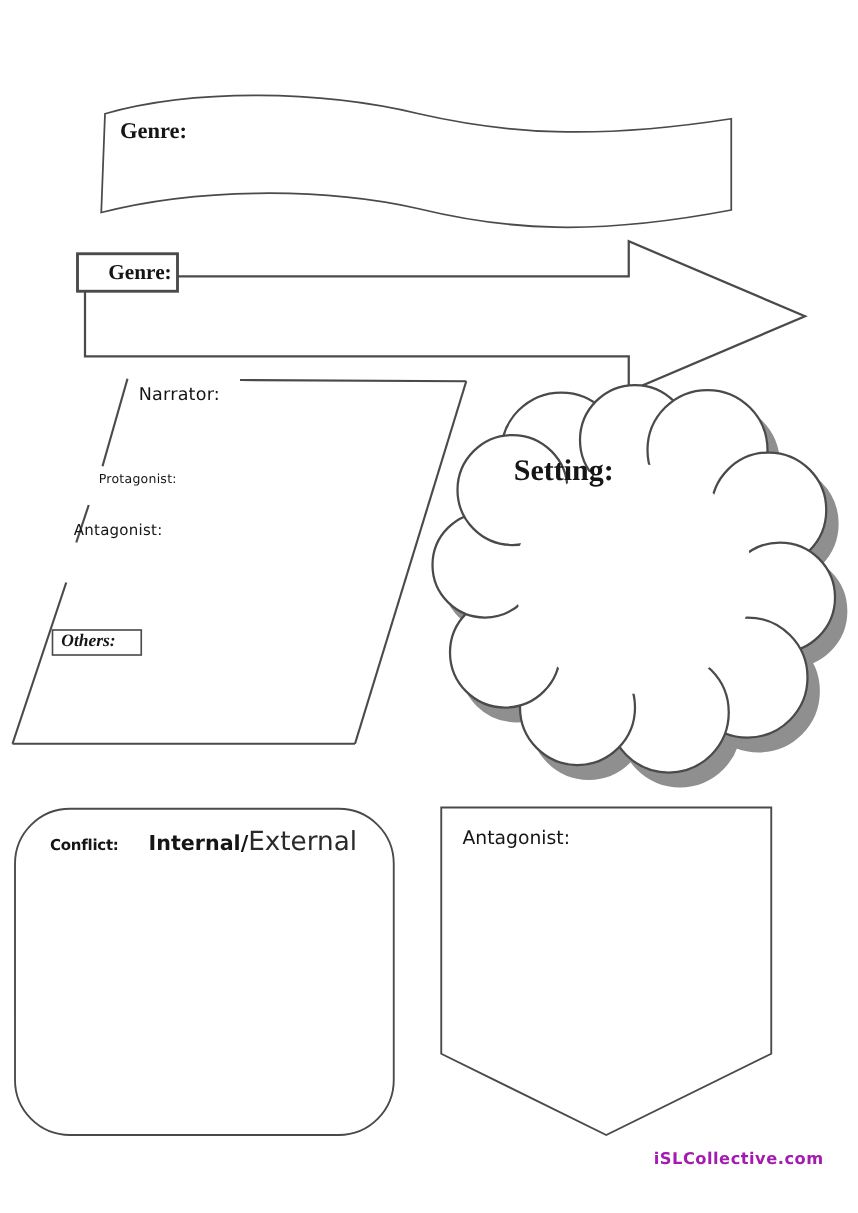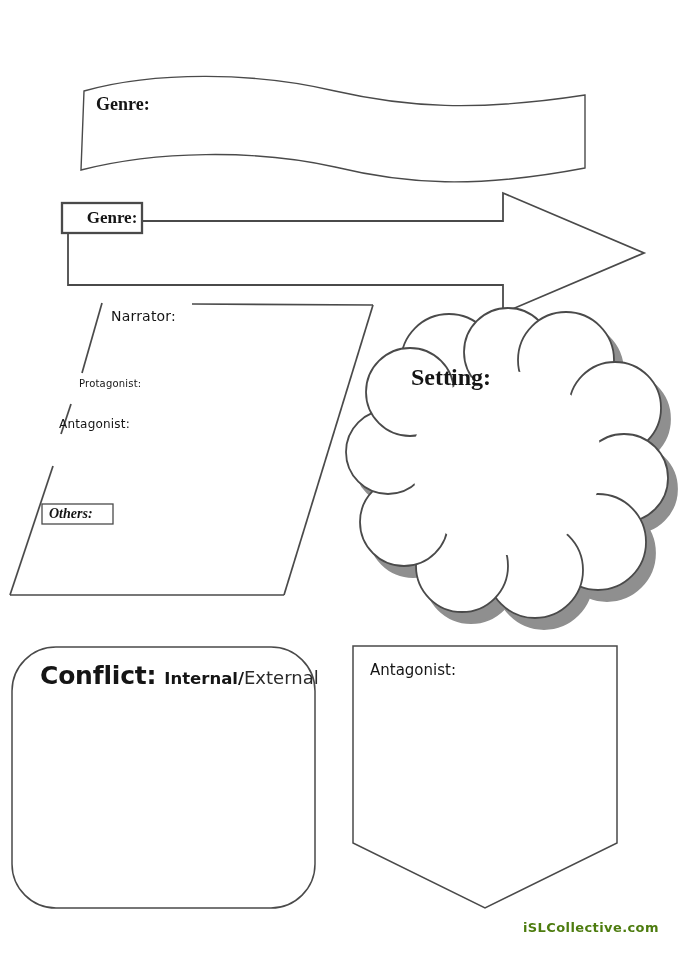--- a/index.html
+++ b/index.html
@@ -12,25 +12,25 @@
   .serif{font-family:"Liberation Serif","DejaVu Serif",serif;font-weight:bold;}
   .sans-b{font-family:"DejaVu Sans","Liberation Sans",sans-serif;font-weight:normal;}
   .lbl-title{left:96px;top:94px;font-size:18px;}
   .genre-text{left:62px;top:203px;width:100px;height:30px;display:flex;align-items:center;justify-content:center;font-size:17px;text-align:right;}
   .lbl-narrator{left:111px;top:308px;font-size:14px;letter-spacing:.2px;}
   .lbl-protagonist{left:79px;top:378px;font-size:10px;letter-spacing:.2px;}
   .lbl-antagonist{left:59px;top:417px;font-size:12px;letter-spacing:.2px;}
   .lbl-others{left:49px;top:506px;font-size:14px;font-style:italic;}
   .lbl-setting{left:411px;top:364px;font-size:24px;}
   .conflict-row{left:40px;top:661px;display:flex;align-items:baseline;}
-  .conflict-heading{font-size:25px;font-weight:bold;margin-right:8px;letter-spacing:-0.2px;}
+  .conflict-heading{font-size:12px;font-weight:bold;margin-right:24px;letter-spacing:-0.2px;}
   .conflict-internal{font-size:16.5px;font-weight:bold;text-align:center;}
-  .conflict-external{font-size:18px;font-weight:normal;color:#2a2a2a;}
+  .conflict-external{font-size:21px;font-weight:normal;color:#2a2a2a;}
   .lbl-resolution{left:370px;top:661px;font-size:15px;}
-  .watermark{left:523px;top:920px;font-size:13px;font-weight:bold;color:#4d7c0f;letter-spacing:.4px;}
+  .watermark{left:523px;top:920px;font-size:13px;font-weight:bold;color:#a21caf;letter-spacing:.4px;}
 </style>
 </head>
 <body>
 
 <div class="page">
 
   <svg class="shapes" width="686" height="970" viewBox="0 0 686 970">
 
     <path d="M 84,91 C 155,71 255,72 335,91 C 405,107 475,112 585,95
          L 585,168 C 475,189 405,184 335,167 C 255,149 155,151 81,170 Z" fill="#ffffff" stroke="#4a4a4a" stroke-width="1.4"></path>

